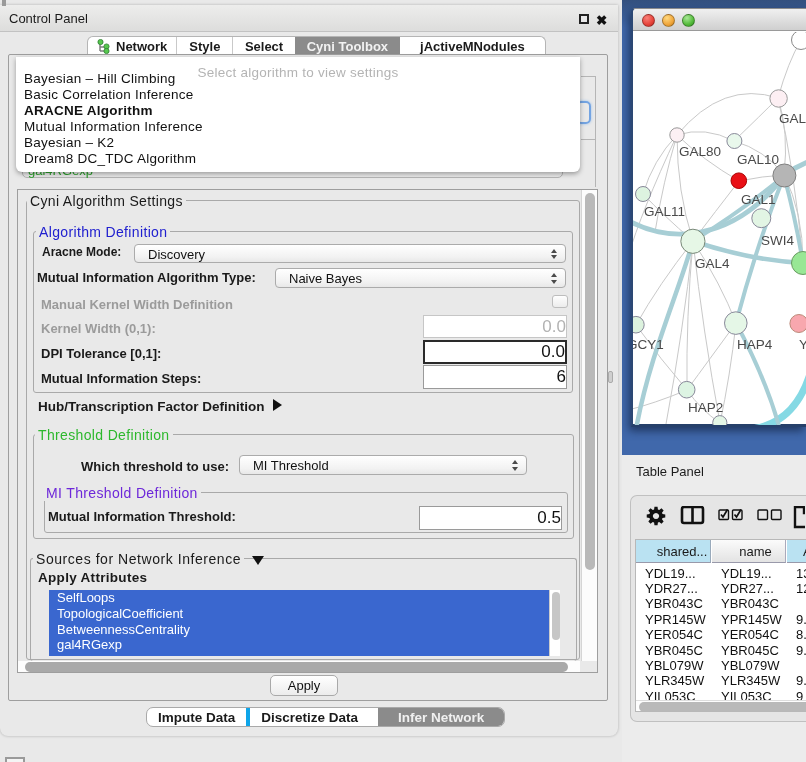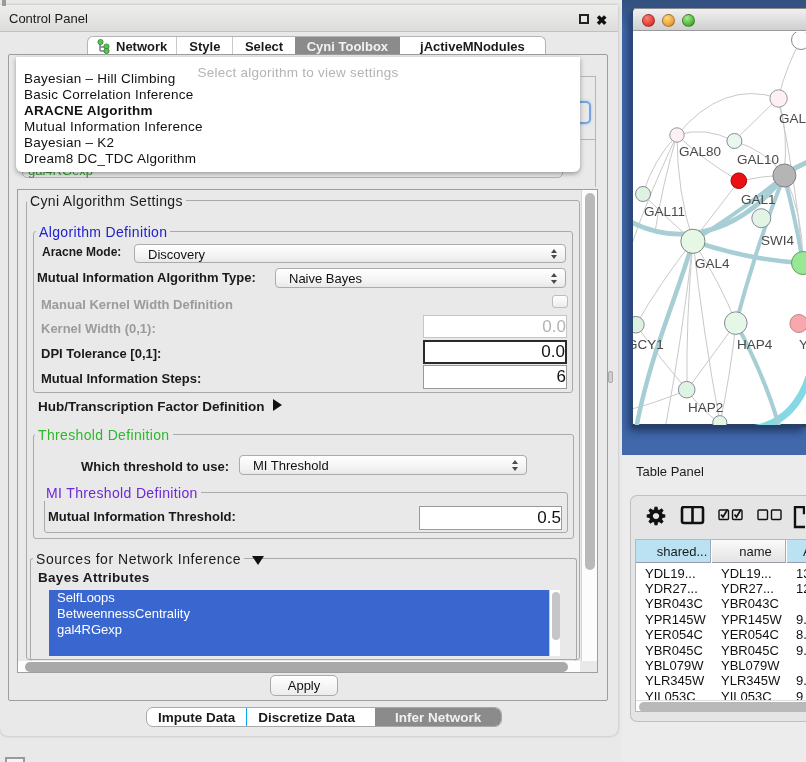--- a/index.html
+++ b/index.html
@@ -204,21 +204,21 @@
     <span style="background:#8b8b8b; color:#f2f2f2; padding:2px 12px; align-self:stretch; display:flex; align-items:center;">Cyni Toolbox</span>
     <span style="padding:2px 20px;">jActiveMNodules</span>
   </div>
 
   <div class="abs" style="left:8px; top:49px; width:600px; height:647px; background:#e9e9e9; border:1px solid #9e9e9e; border-radius:2px;"></div>
 
   <div class="abs" style="left:270px; top:670px; width:68px; height:21px; background:linear-gradient(#ffffff,#ececec); border:1px solid #a9a9a9; border-radius:5px; text-align:center; font-size:13px; line-height:20px; color:#111;">Apply</div>
 
   <div class="abs" style="left:146px; top:702px; height:20px; background:#fff; border:1px solid #a9a9a9; border-radius:7px; display:flex; align-items:center; font-size:13.5px; font-weight:bold; color:#1a1a1a; overflow:hidden;">
     <span style="padding:2px 11px;">Impute Data</span>
-    <span style="border-left:1px solid #0ea5e9; padding:2px 11px;">Discretize Data</span>
+    <span style="border-left:4px solid #0ea5e9; padding:2px 11px;">Discretize Data</span>
     <span style="background:#8b8b8b; color:#f0f0f0; padding:2px 20px; align-self:stretch; display:flex; align-items:center;margin-left:9px;">Infer Network</span>
   </div>
 </div>
 
 <div id="settings" class="abs" style="left:0; top:0; width:618px; height:736px; z-index:10; pointer-events:none;">
 
   <div class="abs" style="left:22px; top:158px; width:541px; height:20px; background:linear-gradient(#fdfdfd,#e9e9e9); border:1px solid #b5b5b5; border-radius:0 0 5px 5px;"></div>
   <div class="abs" style="left:28px; top:163px; font-size:13px; color:#2ca32c;">gal4RGexp</div>
   <div class="abs" style="left:581px; top:76px; width:15px; height:111px; border-top:1px solid #b5b5b5; border-right:1px solid #b5b5b5;"></div>
   <div class="abs" style="left:581px; top:139px; width:15px; height:1px; background:#b5b5b5;"></div>
@@ -266,24 +266,25 @@
     </div>
 
   <div class="abs" style="left:44px; top:492px; width:524px; height:41px; border:1px solid #a9a9a9; border-radius:3px; background:#e9e9e9;"></div>
   <div class="abs gt" style="left:43px; top:485px; color:#6d28d9;text-align:right;">MI Threshold Definition</div>
   <div class="abs b lb" style="left:48px; top:509px;">Mutual Information Threshold:</div>
   <div class="abs field" style="left:419px; top:506px; width:143px; height:24px; border:1px solid #9a9a9a; color:#111;">0.5</div>
 
   <div class="abs" style="left:30px; top:558px; width:547px; height:103px; border:1px solid #a9a9a9; border-radius:3px; border-bottom:none;"></div>
   <div class="abs gt" style="left:33px; top:551px; color:#1a1a1a; letter-spacing:0.55px;">Sources for Network Inference</div>
   <div class="abs" style="left:252px; top:556px; width:0; height:0; border-top:9px solid #111; border-left:6.5px solid transparent; border-right:6.5px solid transparent;"></div>
-  <div class="abs b" style="left:38px; top:570px; font-size:13.5px; letter-spacing:0.3px; color:#1a1a1a;">Bayes Attributes</div>
+  <div class="abs b" style="left:38px; top:570px; font-size:13.5px; letter-spacing:0.3px; color:#1a1a1a;">Apply Attributes</div>
 
   <div class="abs" style="left:49px; top:590px; width:500px; height:66px; background:#3a67cf; color:#fff; font-size:13px; line-height:15.8px; padding-left:8px;">
     <div>SelfLoops</div>
+    <div>TopologicalCoefficient</div>
     <div>BetweennessCentrality</div>
     <div>gal4RGexp</div>
   </div>
   <div class="abs" style="left:549px; top:590px; width:11px; height:66px; background:#fff; border-left:1px solid #ccc;">
     <div class="abs" style="left:1.5px; top:2px; width:8px; height:48px; background:#c6c6c6; border-radius:4px;"></div>
   </div>
 
   <div class="abs" style="left:18px; top:661px; width:562px; height:11px; background:#fdfdfd;">
     <div class="abs" style="left:7px; top:1px; width:543px; height:9.5px; background:#a9a9a9; border-radius:5px;"></div>
   </div>

